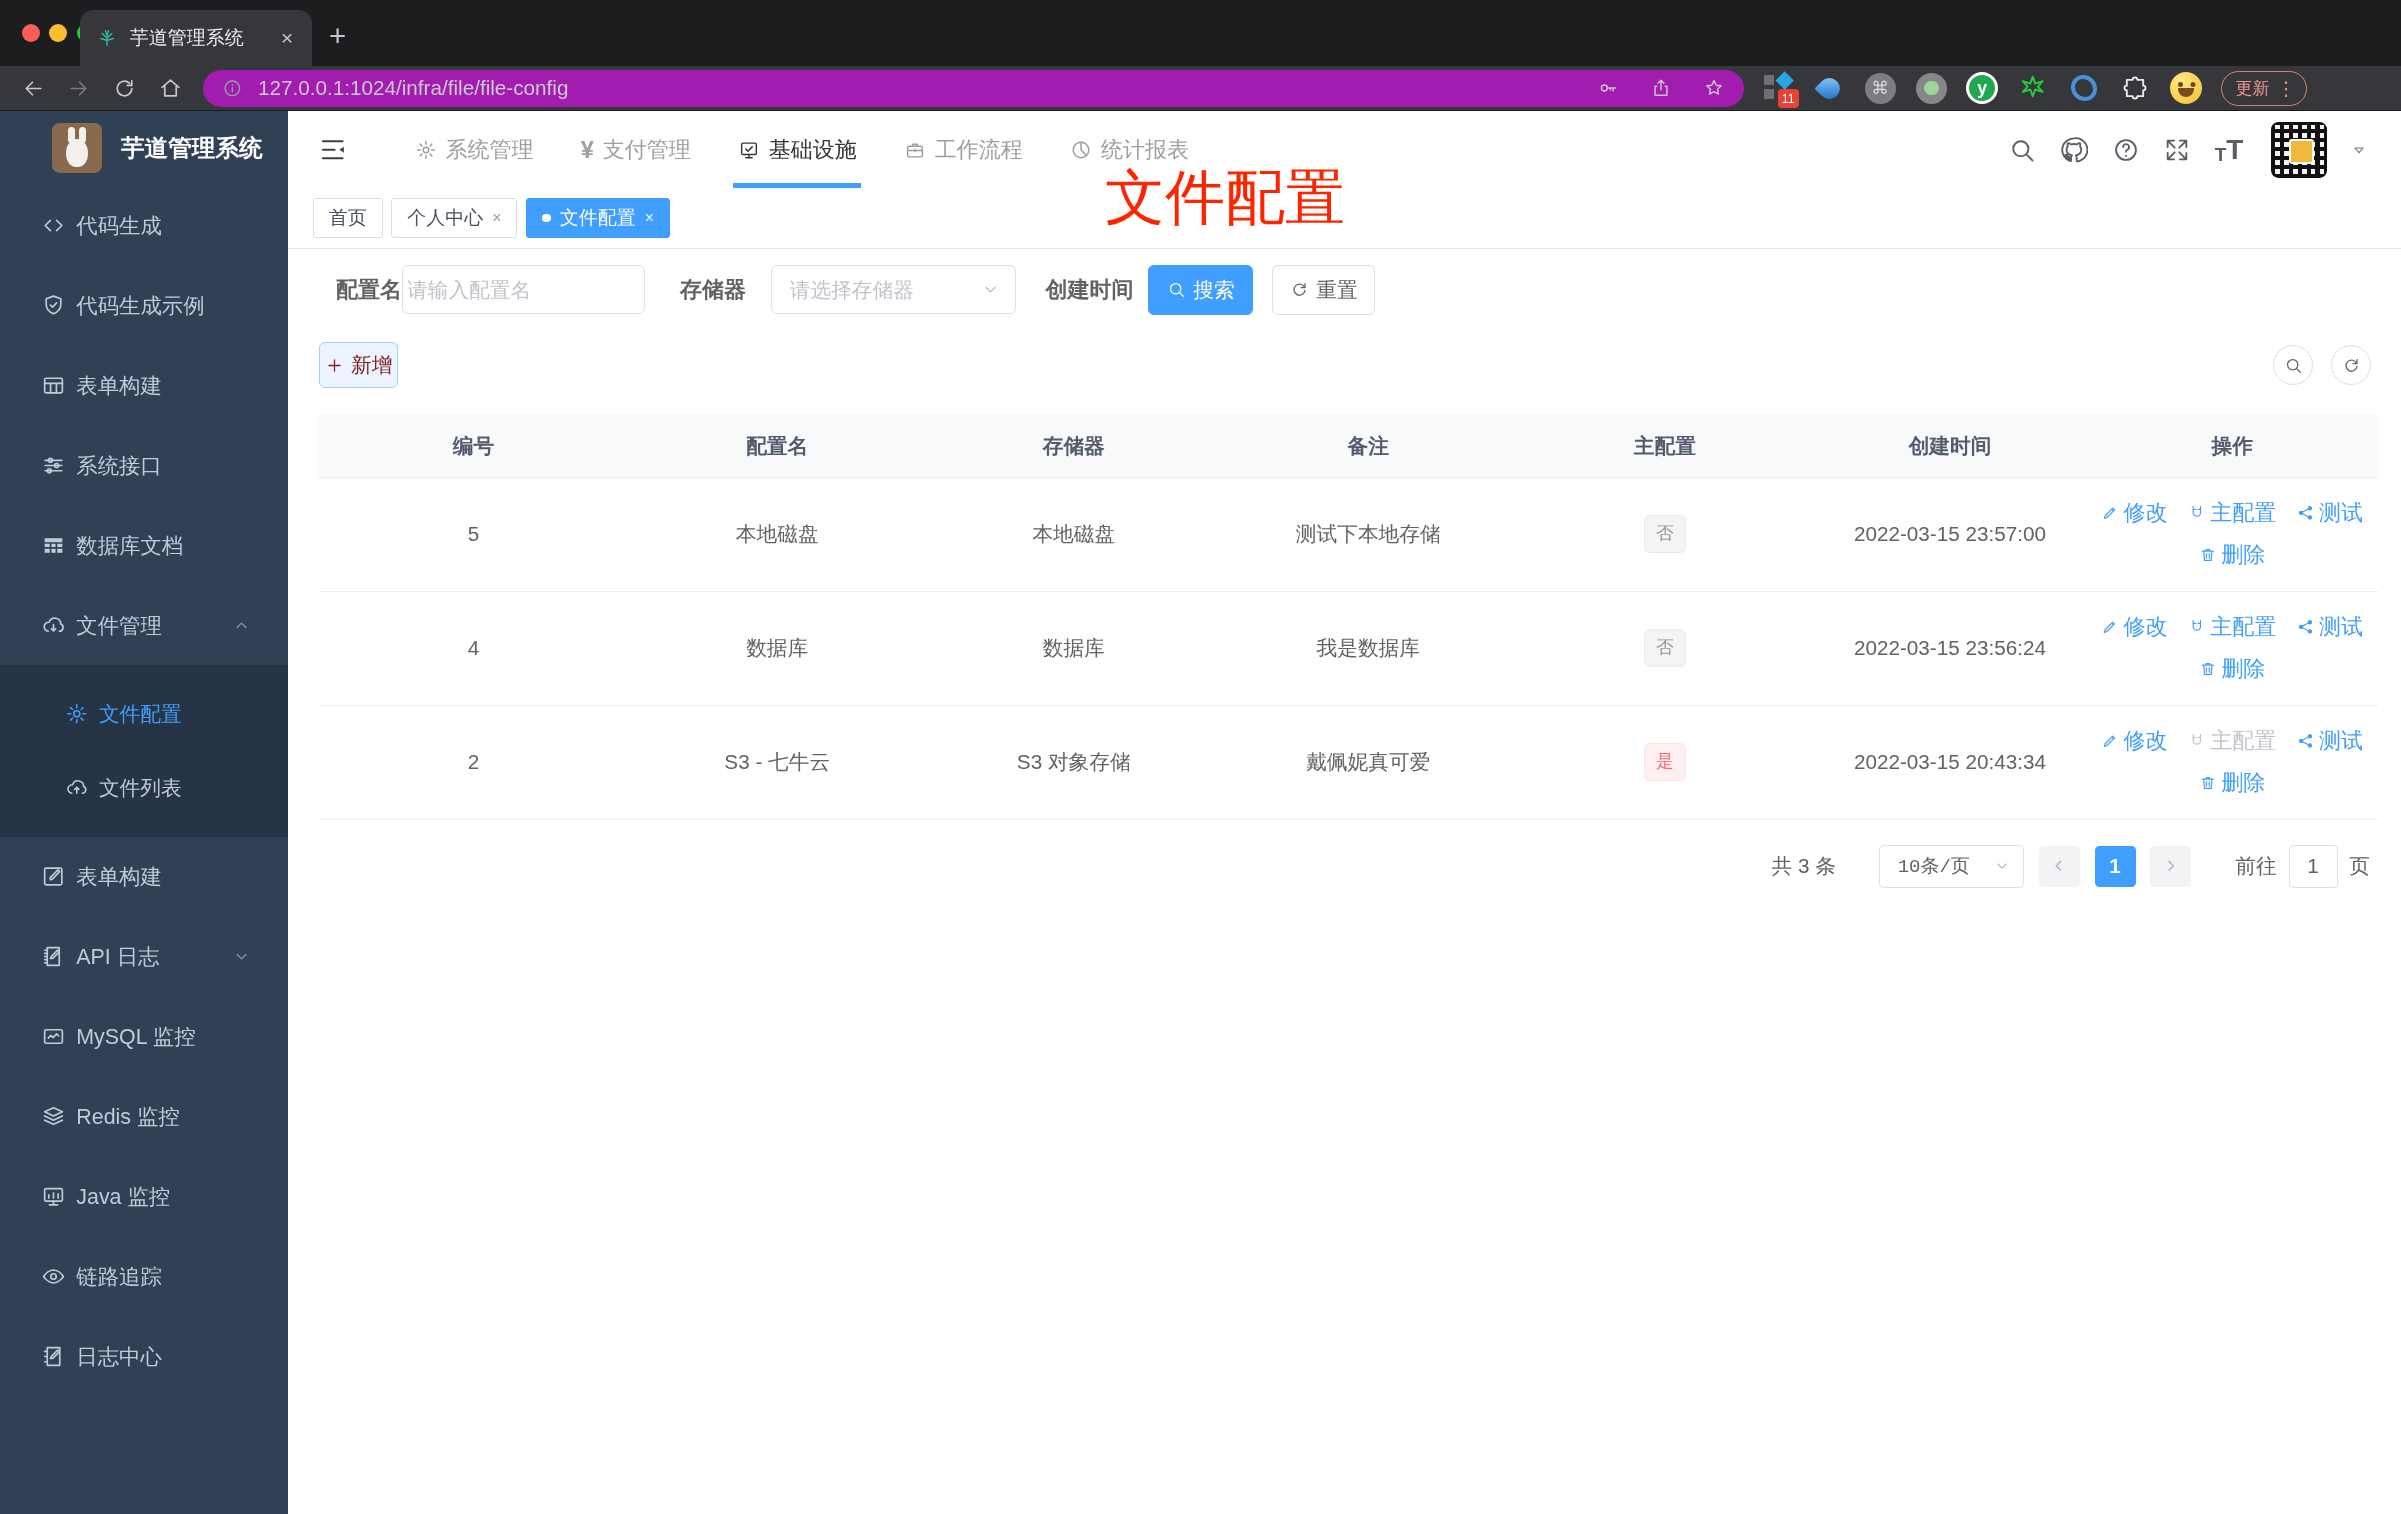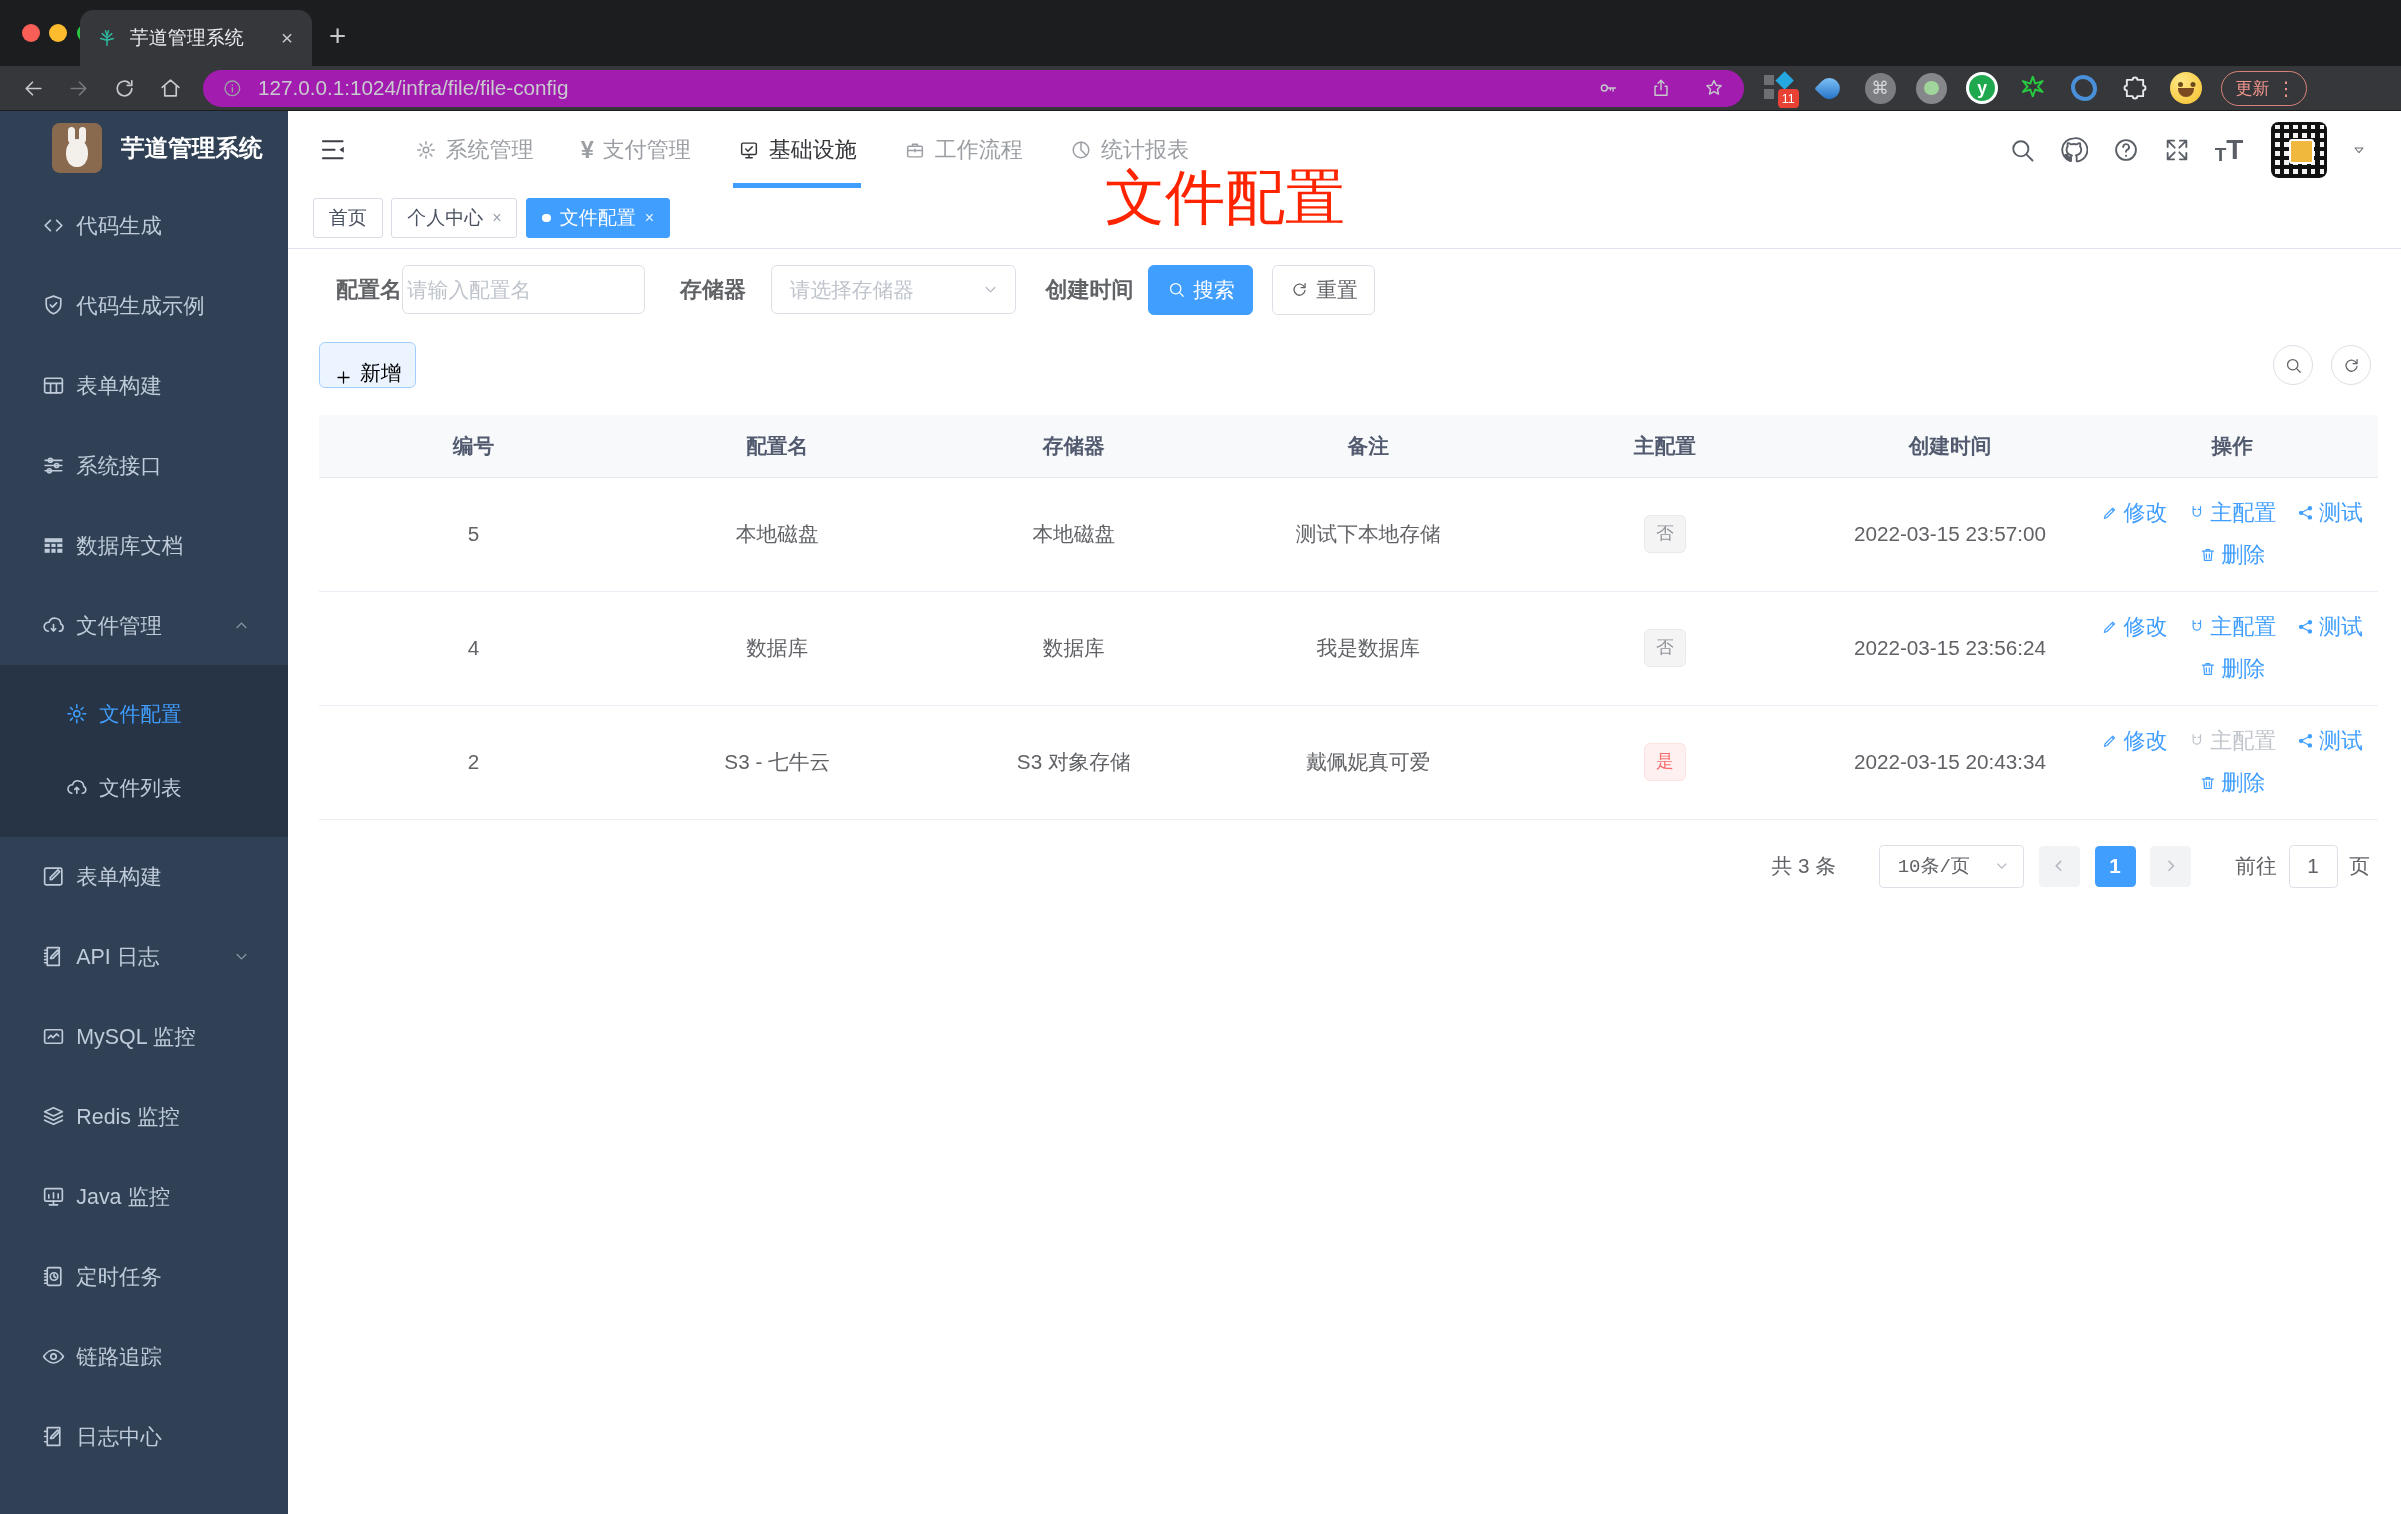--- a/index.html
+++ b/index.html
@@ -113,21 +113,21 @@
   .fdate .cal { width:22px; height:22px; color:#bfc4cc; flex:none; }
   .fdate .sep { color:#606266; }
   .btn { height:50px; border-radius:5.9px; font-size:20.7px; display:flex; align-items:center; justify-content:center; gap:7.4px; }
   .btn svg { width:19px; height:19px; }
   .btn-search { width:105px; margin-left:14.8px; background:#409eff; color:#fff; border:0.7px solid #409eff; }
   .btn-reset { width:103px; margin-left:19px; background:#fff; color:#606266; border:0.7px solid #dcdfe6; }
   .ml-sp { margin-left:35px; }
   .ml-sp2 { margin-left:29.5px; }
 
   .toolbar-row { margin:28px 31px 0 31px; display:flex; align-items:center; }
-  .btn-add { width:97px; height:46px; background:#ecf5ff; border:0.7px solid #a0cfff; color:#000000;align-items:flex-end; }
+  .btn-add { width:79px; height:46px; background:#ecf5ff; border:0.7px solid #a0cfff; color:#7f1d1d; }
   .circ-btns { margin-left:auto; display:flex; gap:17.7px; }
   .cbtn { width:40px; height:40px; border-radius:50%; border:0.7px solid #dcdfe6; background:#fff; color:#606266;
     display:flex; align-items:center; justify-content:center; }
   .cbtn svg { width:19px; height:19px; }
 
   .tablewrap { margin:26.6px 23.6px 0 31px; }
   .thead { display:flex; height:63px; align-items:center; background:#f8f9fb; border-bottom:0.7px solid #e8ebf0; }
   .th { font-size:20.7px; font-weight:bold; color:#515a6e; text-align:center; }
   .trow { display:flex; align-items:center; height:114px; border-bottom:0.7px solid #ebeef5; }
   .td { font-size:20.7px; color:#606266; text-align:center; }
@@ -351,28 +351,20 @@
     </div>
     <div class="mi">
       <svg viewBox="0 0 24 24">
           <rect x="3.5" y="4.5" width="17" height="12" rx="1.5"></rect>
           <path d="M8 20h8M12 16.5V20M7.5 13.5v-3M12 13.5v-5M16.5 13.5v-4"></path>
         </svg>
       <span>Java 监控</span>
     </div>
     <div class="mi">
       <svg viewBox="0 0 24 24">
-          <rect x="6" y="3.5" width="13" height="17" rx="1.5"></rect>
-          <circle cx="12.5" cy="12" r="3.6"></circle>
-          <path d="M12.5 10v2l1.5 1M3.5 6.5h1.6M3.5 9.5h1.6M3.5 12.5h1.6M3.5 15.5h1.6M3.5 18.5h1.6"></path>
-        </svg>
-      <span>定时任务</span>
-    </div>
-    <div class="mi">
-      <svg viewBox="0 0 24 24">
           <path d="M2.5 12S6.5 5.8 12 5.8 21.5 12 21.5 12 17.5 18.2 12 18.2 2.5 12 2.5 12z"></path>
           <circle cx="12" cy="12" r="2.6"></circle>
         </svg>
       <span>链路追踪</span>
     </div>
     <div class="mi">
       <svg viewBox="0 0 24 24">
           <path d="M6 3.5h12v17H6z"></path>
           <path d="M10 13.8l1.6-.3 6-6-1.6-1.6-6 6-.9 1.9zM3.5 7h1.6M3.5 12h1.6M3.5 17h1.6"></path>
         </svg>

